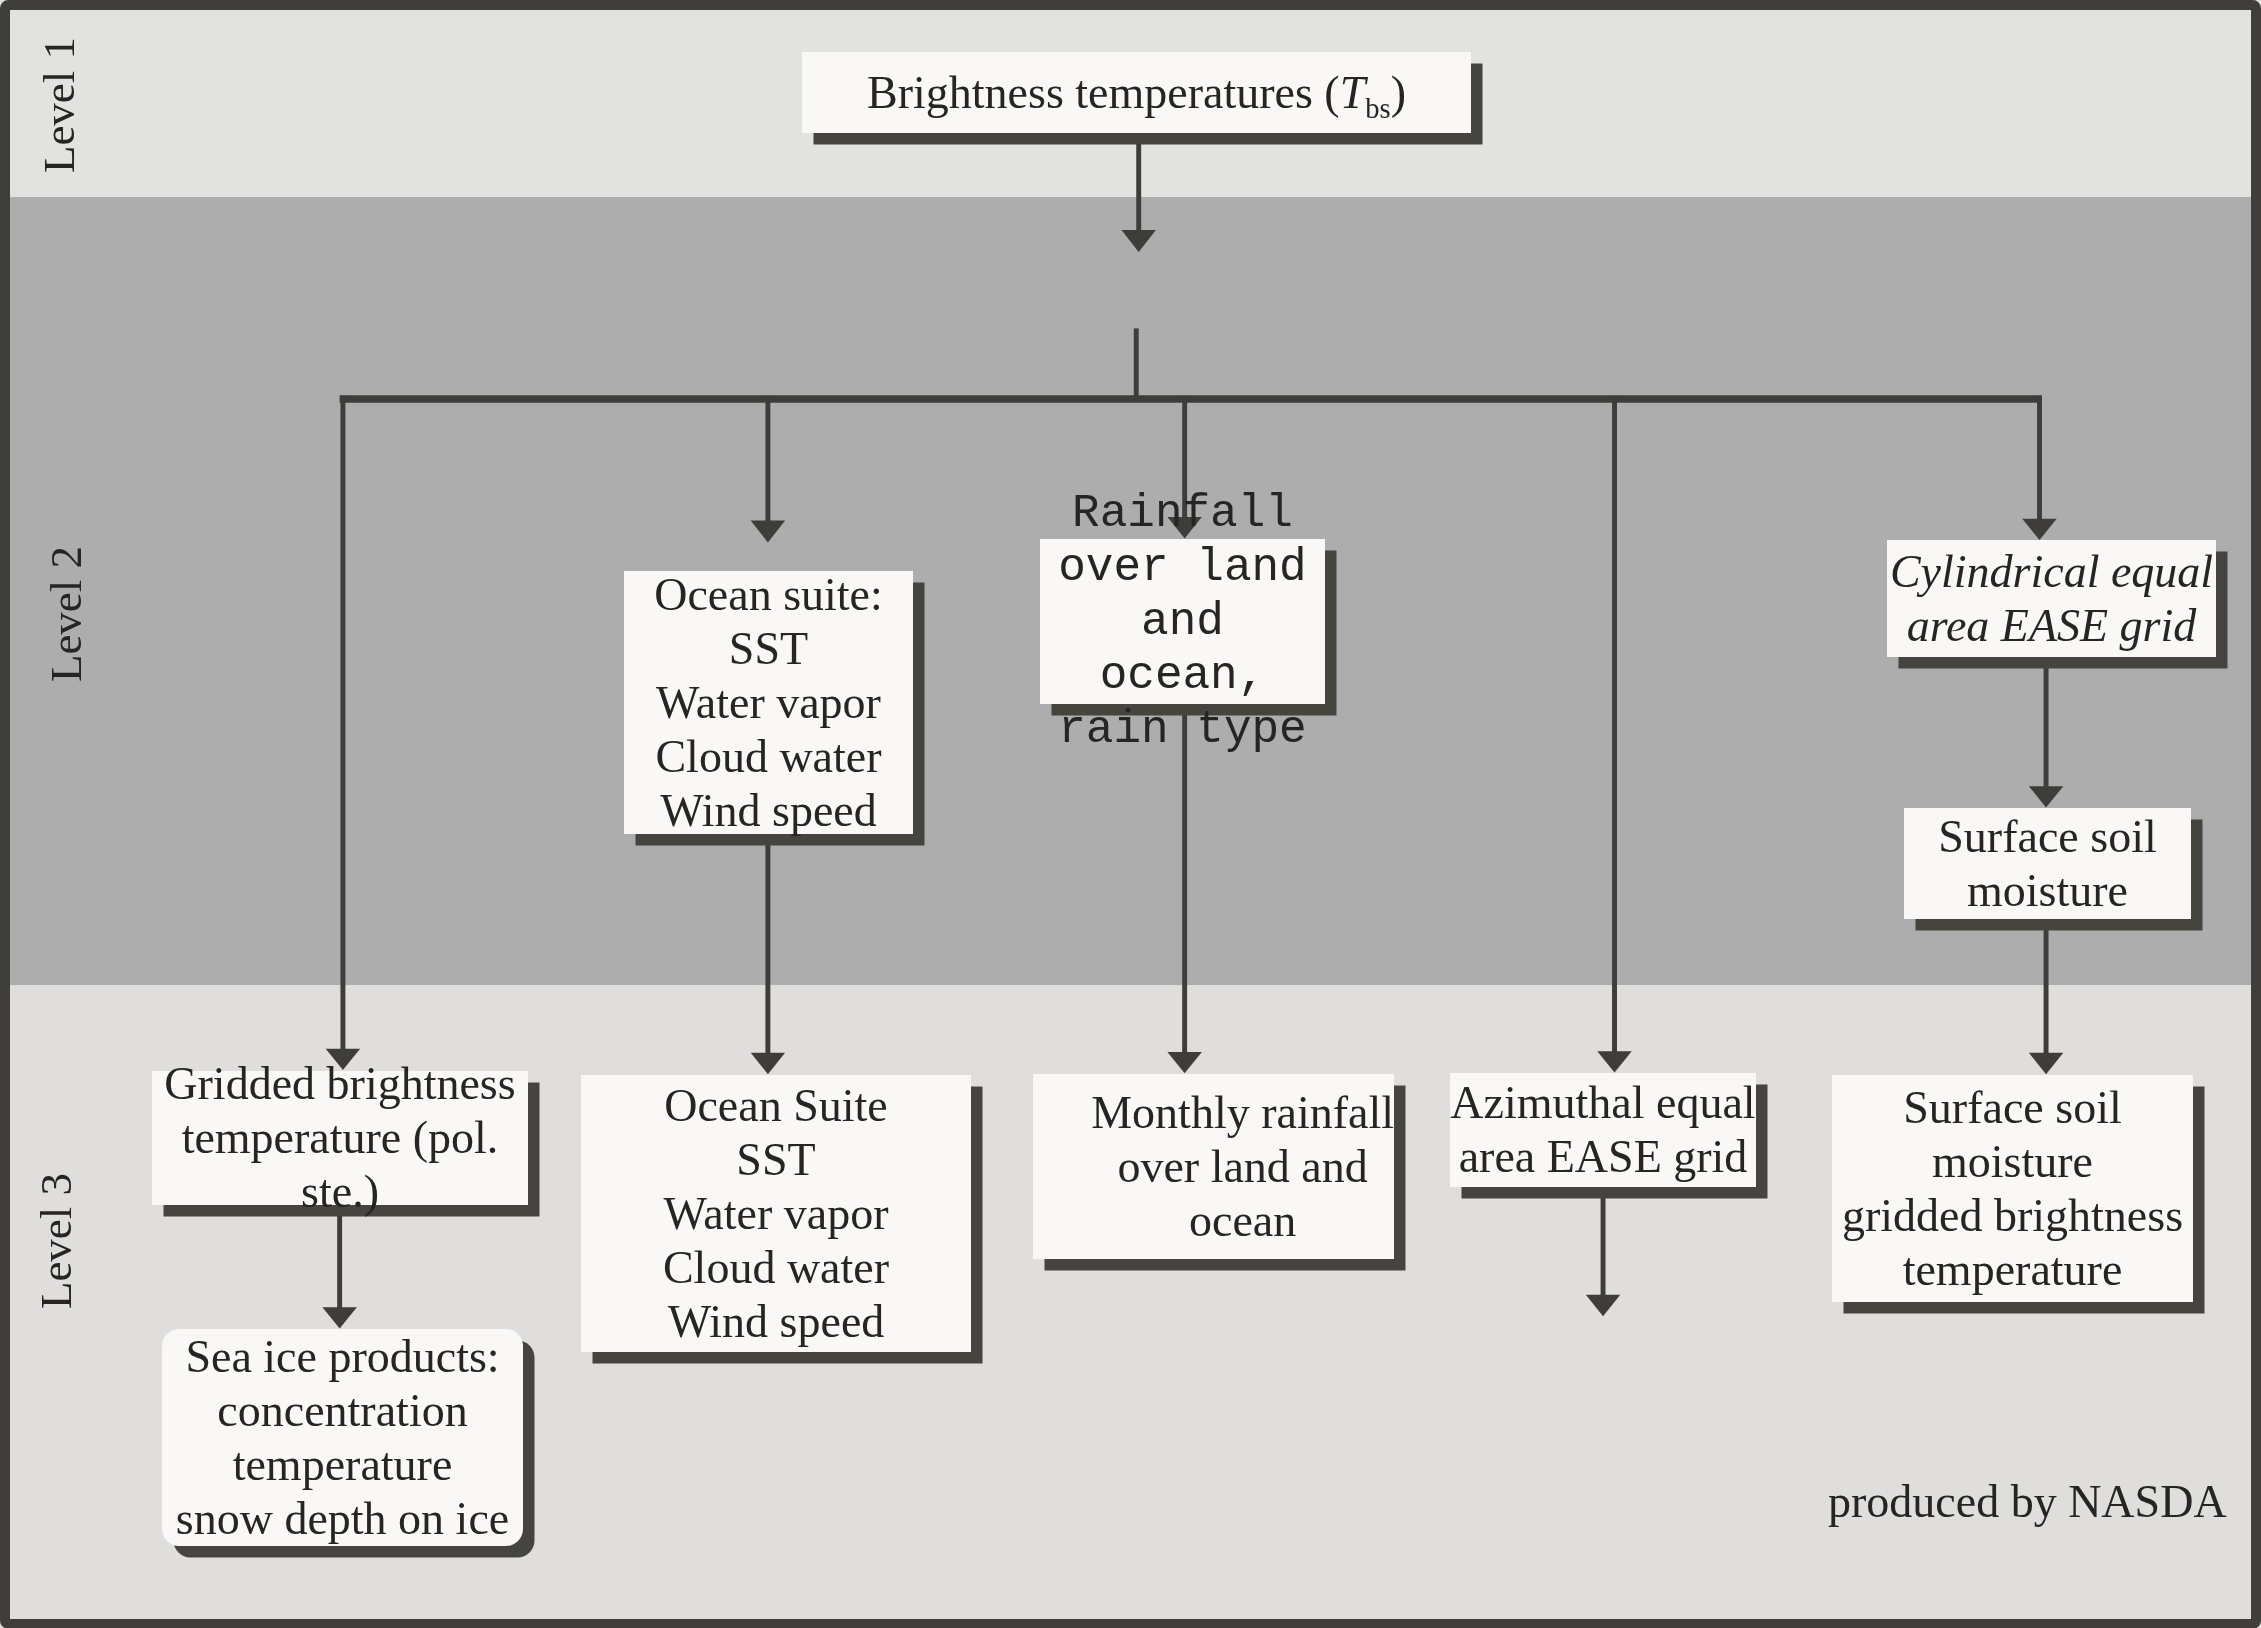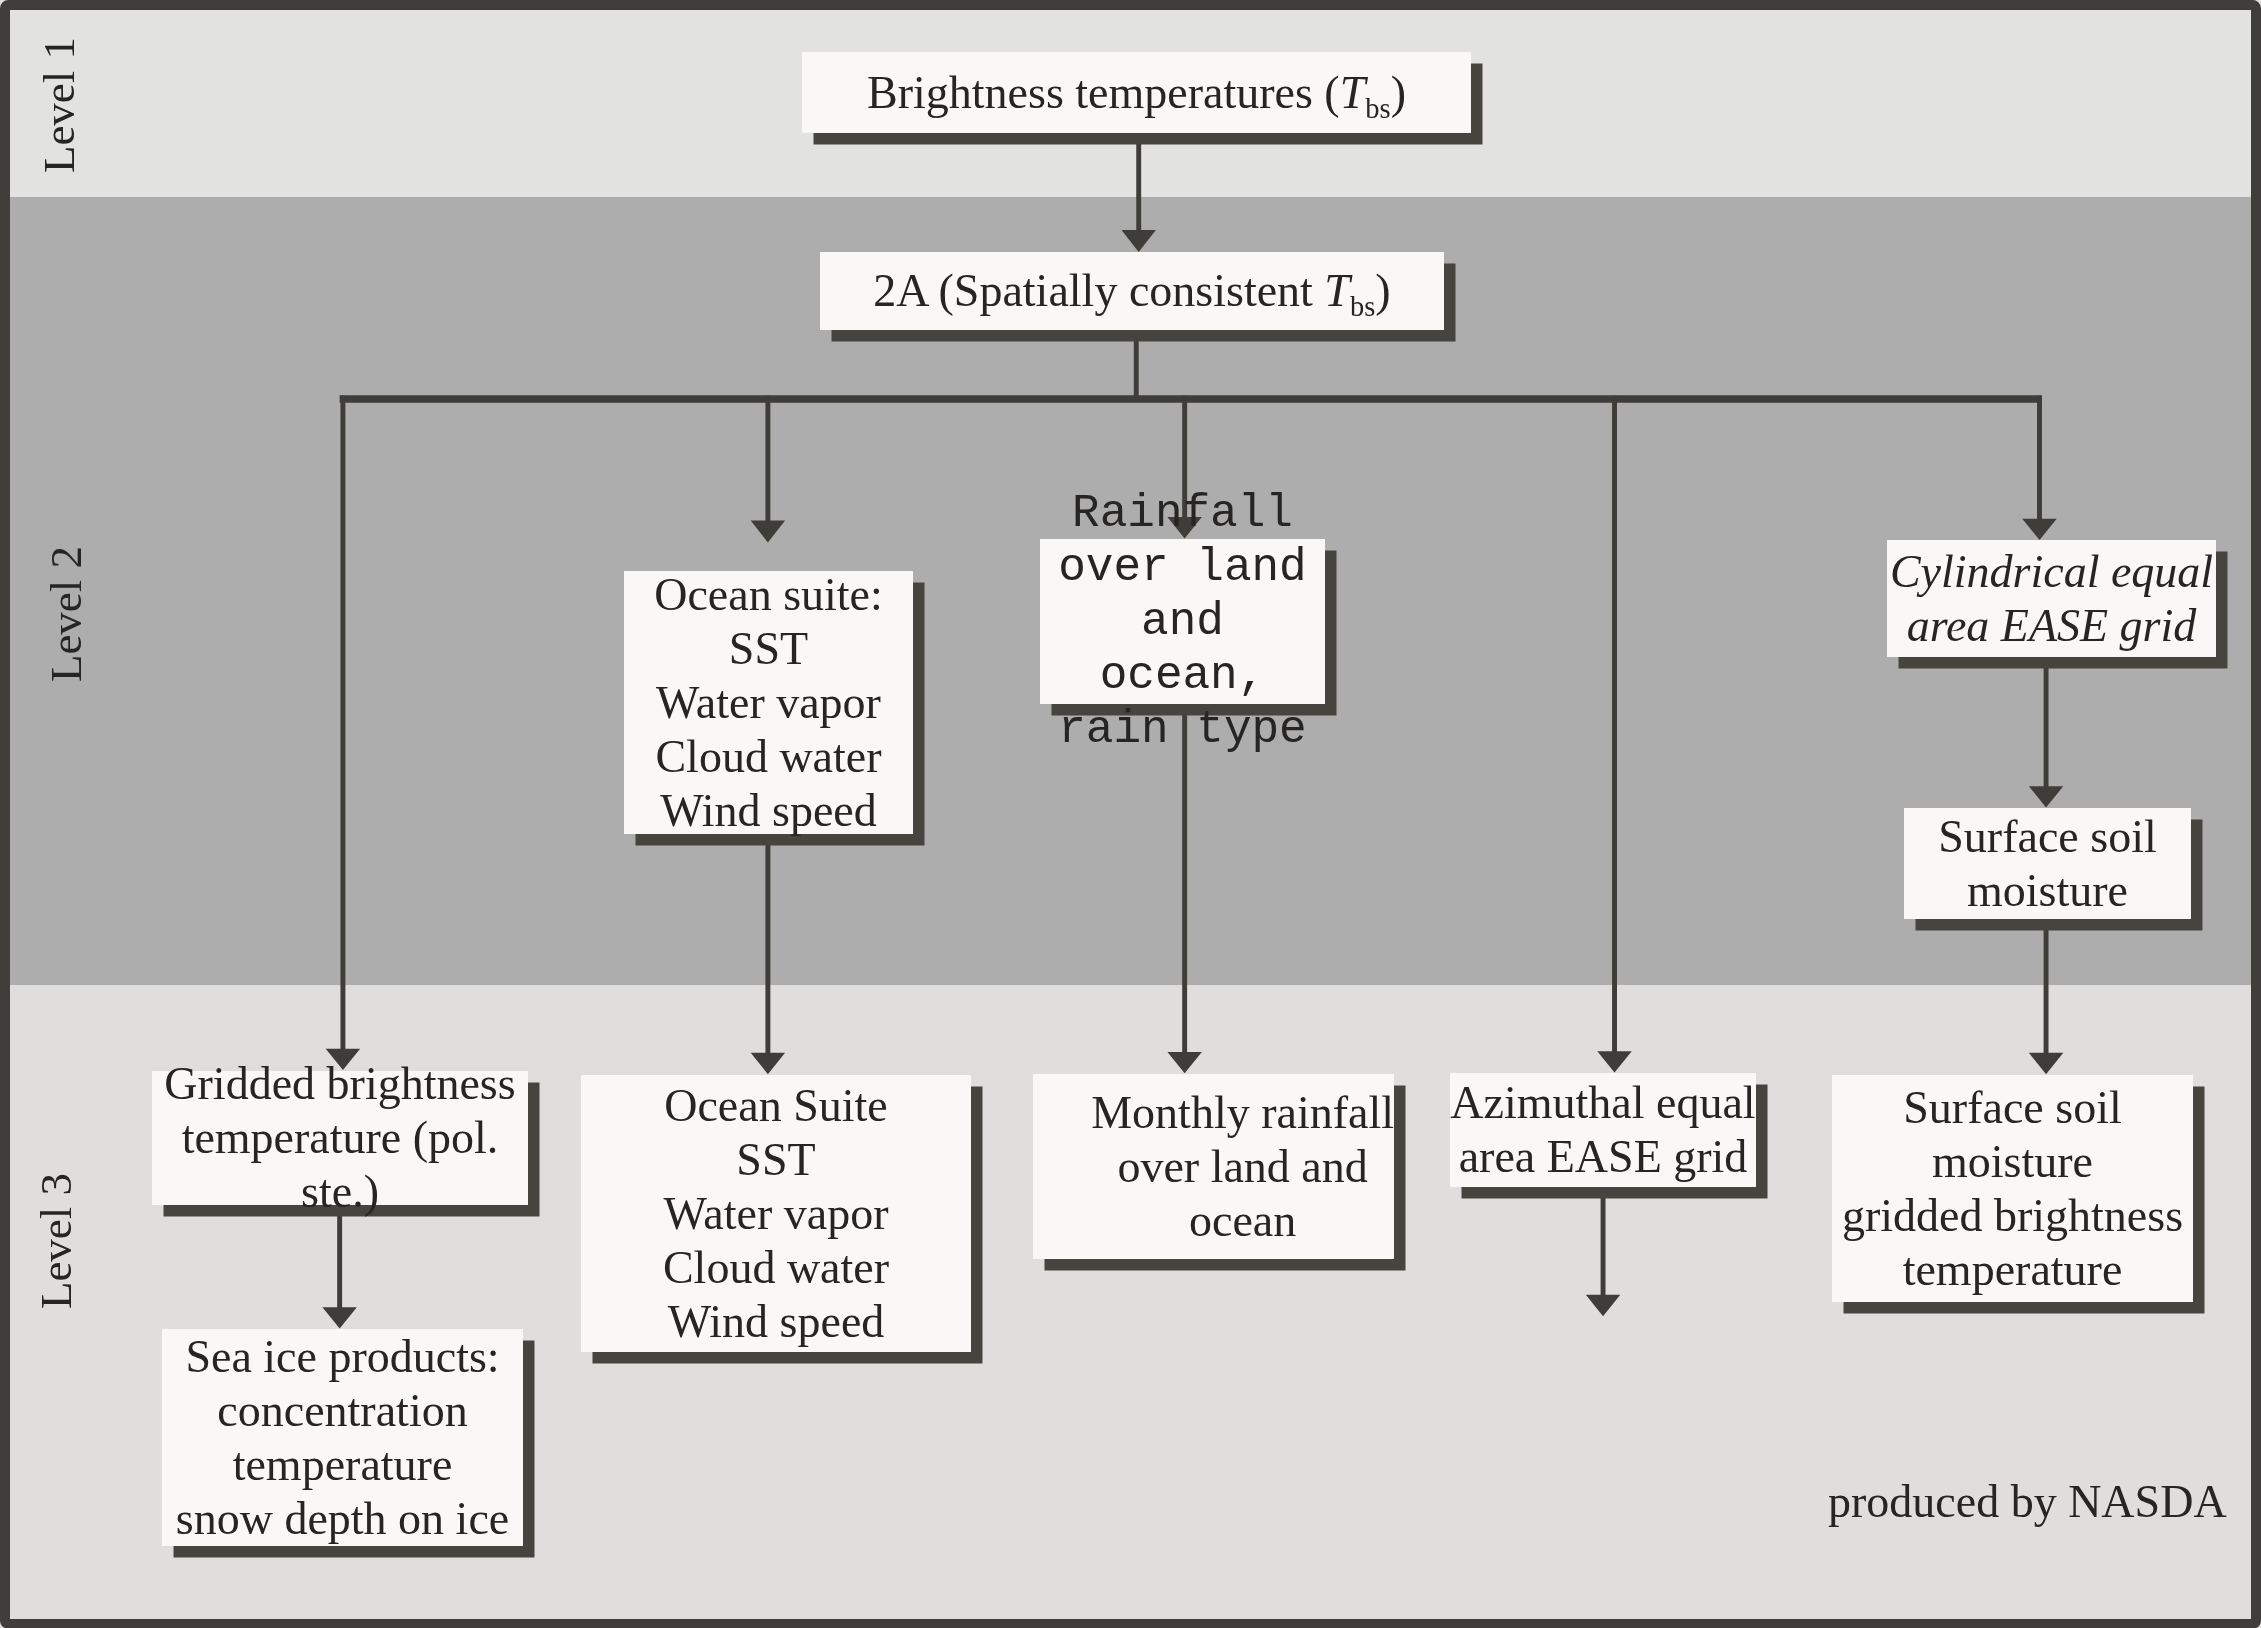--- a/index.html
+++ b/index.html
@@ -103,23 +103,20 @@
       <path d="M2473 1283 L2515 1283 L2494 1309 Z"></path>
       <path d="M393 1593 L435 1593 L414 1619 Z"></path>
       <path d="M1933 1578 L1975 1578 L1954 1604 Z"></path>
     </g>
   </svg>
 
   <div class="box" style="left:802px; top:52px; width:669px; height:81px;">
     <span class="lbl"><span>Brightness temperatures (</span><span class="tvar">T</span><sub>bs</sub><span>)</span></span>
   </div>
 
-  <div class="box" style="left:820px; top:252px; width:624px; height:78px;">
-    <span class="lbl"><span>2A (Spatially consistent </span><span class="tvar">T</span><sub>bs</sub><span>)</span></span>
-  </div>
 
   <div class="box" style="left:624px; top:543px; width:289px; height:263px;margin-top:28px;">
     <span class="lbl">Ocean suite:
 SST
 Water vapor
 Cloud water
 Wind speed</span>
   </div>
 
   <div class="box" style="left:1040px; top:539px; width:285px; height:165px;font-family:Liberation Mono, monospace;">
@@ -162,21 +159,21 @@
 area EASE grid</span>
   </div>
 
   <div class="box" style="left:1832px; top:1075px; width:361px; height:227px;">
     <span class="lbl">Surface soil
 moisture
 gridded brightness
 temperature</span>
   </div>
 
-  <div class="box" style="left:162px; top:1329px; width:361px; height:217px;">
+  <div class="box" style="left:162px; top:1329px; width:361px; height:217px;border-radius:17px;">
     <span class="lbl">Sea ice products:
 concentration
 temperature
 snow depth on ice</span>
   </div>
 
 
   <div class="credit" style="left:1828px; top:1475px;">produced by NASDA</div>
 
   <div class="frame"></div>

